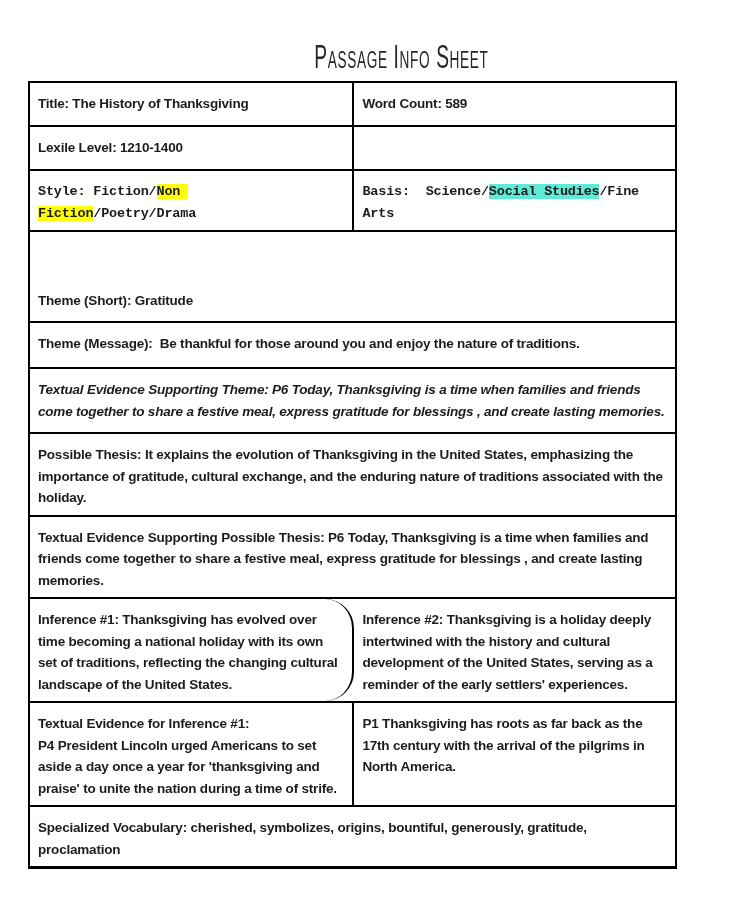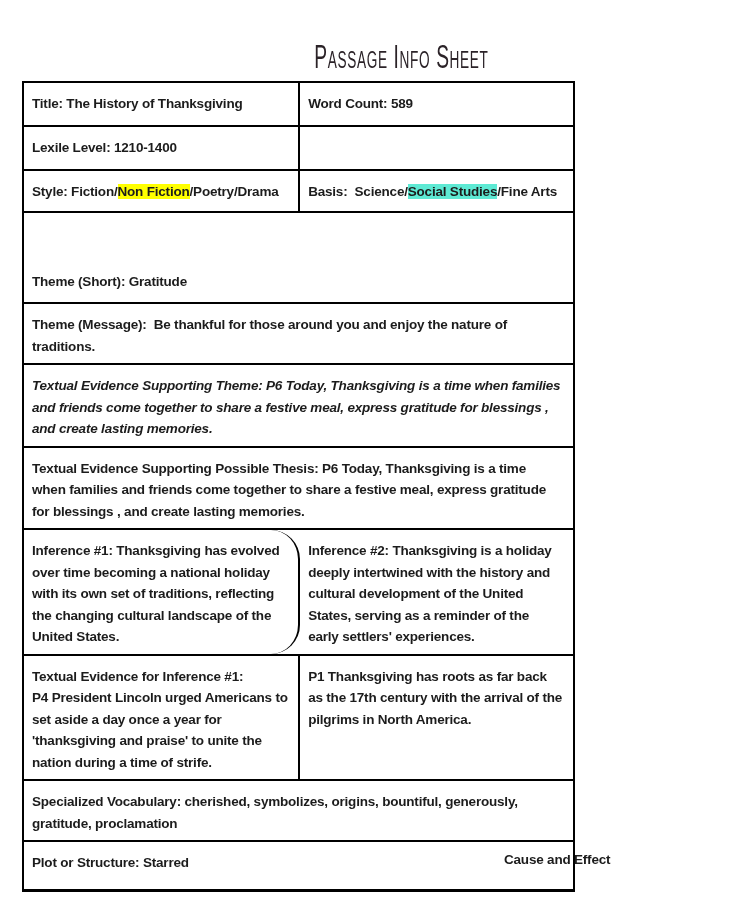--- a/index.html
+++ b/index.html
@@ -32,23 +32,23 @@
     font-size: 31px;
     letter-spacing: 1px;
     color: #2b2328;
     transform: scale(0.62, 1.06);
     transform-origin: center top;
     white-space: nowrap;
   }
   
   .sheet-table {
     position: absolute;
-    left: 22px;
+    left: 28px;
     top: 81px;
-    width: 553px;
+    width: 649px;
     border: 2px solid #000000;
     border-bottom-width: 3px;
     box-sizing: border-box;
     background: #ffffff;
   }
   .trow {
     display: flex;
     border-bottom: 2px solid #000000;
     box-sizing: border-box;
     position: relative;
@@ -68,21 +68,21 @@
     width: 50.3%;
     border-right: 2px solid #000000;
     flex-shrink: 0;
   }
   .tcell.half-right { flex: 1; }
   .tcell.full { width: 100%; }
   .hl { background: #ffff00; }
   
   .r1  .tcell { min-height: 42px; }
   .r2  .tcell { min-height: 42px; }
-  .r3  .tcell { min-height: 40px; }
+  .r3  .tcell { min-height: 40px; font-family: Liberation Mono, monospace; }
   .r4  .tcell { min-height: 41px; margin-top: 48px; }
   .r5  .tcell { min-height: 44px; }
   .r6  .tcell { min-height: 63px; font-style: italic; }
   .r7  .tcell { min-height: 53px; }
   .r8  .tcell { min-height: 63px; }
   .r9  .tcell { min-height: 100px; border-radius: 29px; }
   .r10 .tcell { min-height: 101px; }
   .r11 .tcell { min-height: 53px; }
   .r12 .tcell { min-height: 47px; }
   .plot-right-label {
@@ -126,38 +126,37 @@
     </div>
 
     <div class="trow r5">
       <div class="tcell full">Theme (Message):  Be thankful for those around you and enjoy the nature of traditions.</div>
     </div>
 
     <div class="trow r6">
       <div class="tcell full">Textual Evidence Supporting Theme: P6 Today, Thanksgiving is a time when families and friends come together to share a festive meal, express gratitude for blessings , and create lasting memories.</div>
     </div>
 
+    <div class="trow r7">
+      <div class="tcell full">Possible Thesis: It explains the evolution of Thanksgiving in the United States, emphasizing the importance of gratitude, cultural exchange, and the enduring nature of traditions associated with the holiday.</div>
+    </div>
 
     <div class="trow r8">
       <div class="tcell full">Textual Evidence Supporting Possible Thesis: P6 Today, Thanksgiving is a time when families and friends come together to share a festive meal, express gratitude for blessings , and create lasting memories.</div>
     </div>
 
     <div class="trow r9">
       <div class="tcell half-left">Inference #1: Thanksgiving has evolved over time becoming a national holiday with its own set of traditions, reflecting the changing cultural landscape of the United States.</div>
       <div class="tcell half-right">Inference #2: Thanksgiving is a holiday deeply intertwined with the history and cultural development of the United States, serving as a reminder of the early settlers' experiences.</div>
     </div>
 
     <div class="trow r10">
       <div class="tcell half-left"><div>Textual Evidence for Inference #1:</div><div>P4 President Lincoln urged Americans to set aside a day once a year for 'thanksgiving and praise' to unite the nation during a time of strife.</div></div>
       <div class="tcell half-right"><div>P1 Thanksgiving has roots as far back as the 17th century with the arrival of the pilgrims in North America.</div></div>
     </div>
 
     <div class="trow r11">
       <div class="tcell full">Specialized Vocabulary: cherished, symbolizes, origins, bountiful, generously, gratitude, proclamation</div>
     </div>
 
-    <div class="trow r12">
-      <div class="tcell full">Plot or Structure: Starred</div>
-      <span class="plot-right-label">Cause and Effect</span>
-    </div>
 
   </div>
 </div>
 
 </body></html>

